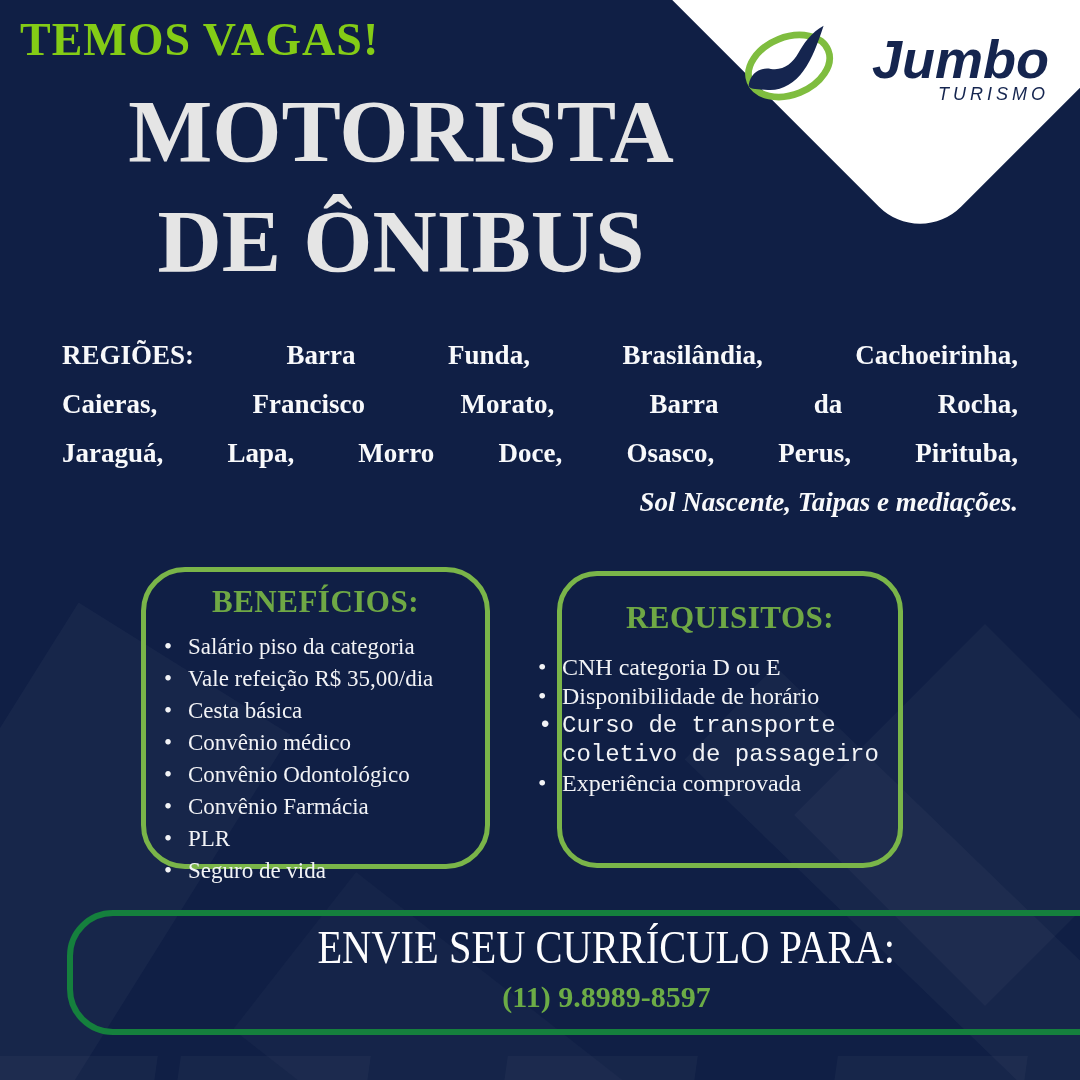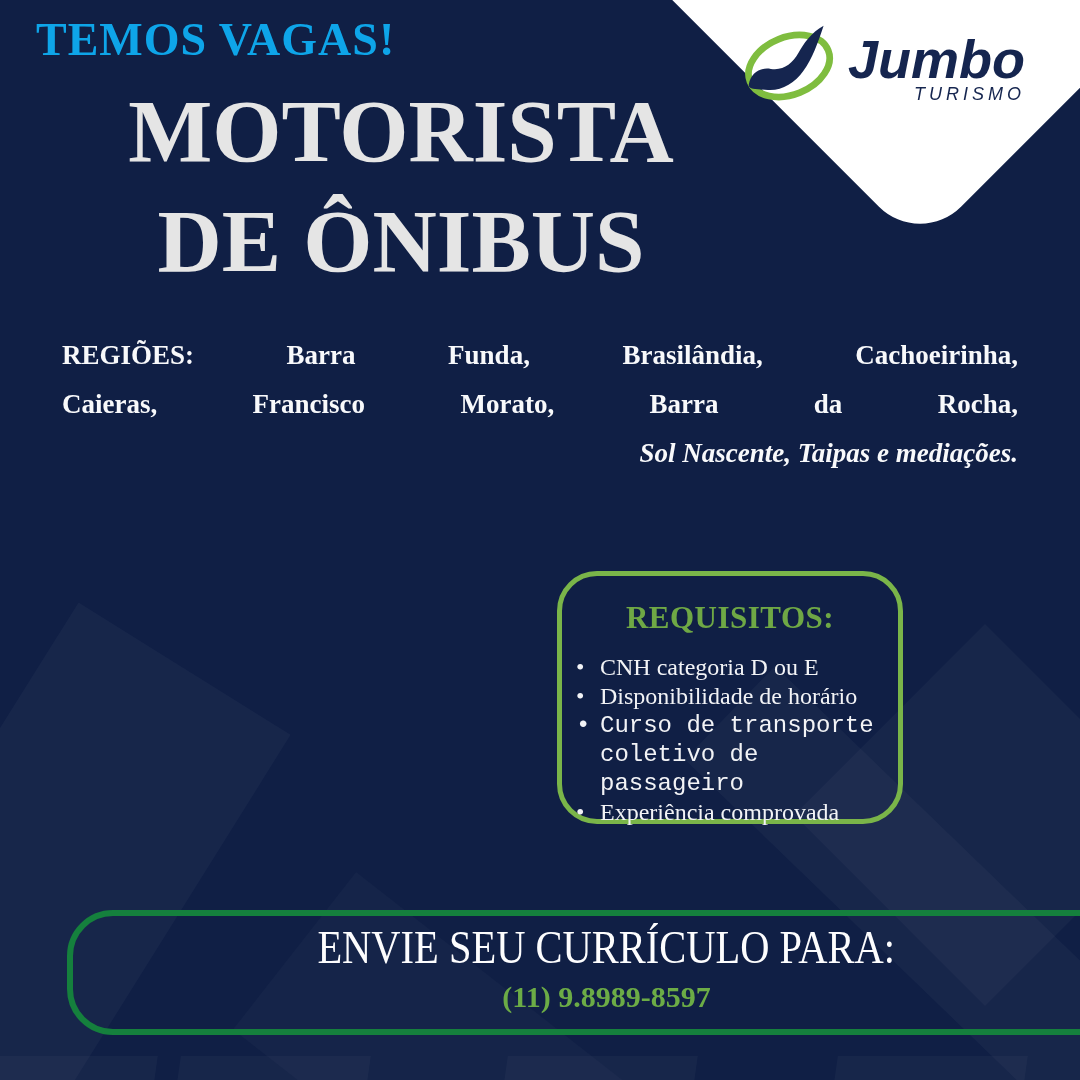--- a/index.html
+++ b/index.html
@@ -21,60 +21,60 @@
     background:#FFFFFF;transform:rotate(45deg);
     border-radius:0 0 58px 0;z-index:1;
   }
   
   .logo{position:absolute;left:738px;top:20px;z-index:3;display:flex;align-items:flex-start;}
   .logo-icon{width:106px;height:92px;flex:0 0 auto;}
   .logo-text{display:flex;flex-direction:column;align-items:flex-end;margin-left:4px;margin-top:14px;}
   .logo-brand{
     font-family:"Liberation Sans","DejaVu Sans",sans-serif;
     font-weight:700;font-style:italic;font-size:54px;line-height:50px;
-    color:#15254F;letter-spacing:0px;
+    color:#15254F;letter-spacing:0px;margin-left:24px;
   }
   .logo-sub{
     font-family:"Liberation Sans","DejaVu Sans",sans-serif;
     font-style:italic;font-weight:400;font-size:18px;letter-spacing:4px;
     color:#15254F;margin-top:0px;
   }
   
   .announce{
-    position:absolute;left:36px;top:13px;z-index:2;
-    color:#0ea5e9;font-weight:700;font-size:46px;letter-spacing:1px;
+    position:absolute;left:20px;top:13px;z-index:2;
+    color:#84cc16;font-weight:700;font-size:46px;letter-spacing:1px;
   }
   .title{
     position:absolute;left:12px;top:76px;width:778px;z-index:2;
     text-align:center;color:#e5e5e5;font-weight:700;
     font-size:89px;line-height:110px;
   }
   
   .regions{
     position:absolute;left:62px;top:331px;width:956px;z-index:2;
     color:#F8F9FB;font-weight:700;font-size:27px;line-height:49px;
   }
   .regions .jline{text-align:justify;text-align-last:justify;}
   .regions .lline{text-align:right;font-style:italic;}
   
   .gbox{
     position:absolute;z-index:2;border:5px solid #7AB549;
     border-radius:44px;box-sizing:border-box;background:transparent;
   }
   .box-benefits{left:141px;top:567px;width:349px;height:302px;}
-  .box-reqs{left:557px;top:571px;width:346px;height:253px;border-radius:40px;}
+  .box-reqs{left:557px;top:571px;width:346px;height:297px;border-radius:40px;}
   .box-title{
     text-align:center;color:#6FA845;font-weight:700;
     font-size:31px;letter-spacing:0.5px;
   }
   .box-benefits .box-title{margin-top:12px;}
   .box-reqs .box-title{margin-top:24px;}
   .blist{list-style:none;margin:0;padding:0;color:#F2F3F6;}
   .box-benefits .blist{margin-top:11px;padding-left:42px;font-size:23px;line-height:32px;}
-  .box-reqs .blist{margin-top:17px;padding-left:38px;font-size:24px;line-height:29px;padding-right:2px;}
+  .box-reqs .blist{margin-top:17px;font-size:24px;line-height:29px;padding-right:2px;}
   .blist li{position:relative;white-space:nowrap;}
   .blist li.wrap{white-space:normal;font-family:Liberation Mono, monospace;}
   .blist li::before{
     content:"\2022";position:absolute;left:-24px;top:0;
     color:#F2F3F6;
   }
   
   .contact{
     position:absolute;left:67px;top:910px;width:1079px;height:125px;z-index:2;
     border:6px solid #15803d;border-radius:46px;box-sizing:border-box;
@@ -119,23 +119,37 @@
   <div class="announce">TEMOS VAGAS!</div>
 
   <div class="title">
     <div>MOTORISTA</div>
     <div>DE ÔNIBUS</div>
   </div>
 
   <div class="regions">
     <div class="jline">REGIÕES: Barra Funda, Brasilândia, Cachoeirinha,</div>
     <div class="jline">Caieras, Francisco Morato, Barra da Rocha,</div>
+    <div class="jline">Jaraguá, Lapa, Morro Doce, Osasco, Perus, Pirituba,</div>
     <div class="lline">Sol Nascente, Taipas e mediações.</div>
   </div>
 
+  <div class="gbox box-benefits">
+    <div class="box-title">BENEFÍCIOS:</div>
+    <ul class="blist">
+      <li>Salário piso da categoria</li>
+      <li>Vale refeição R$ 35,00/dia</li>
+      <li>Cesta básica</li>
+      <li>Convênio médico</li>
+      <li>Convênio Odontológico</li>
+      <li>Convênio Farmácia</li>
+      <li>PLR</li>
+      <li>Seguro de vida</li>
+    </ul>
+  </div>
 
   <div class="gbox box-reqs">
     <div class="box-title">REQUISITOS:</div>
     <ul class="blist">
       <li>CNH categoria D ou E</li>
       <li>Disponibilidade de horário</li>
       <li class="wrap">Curso de transporte coletivo de passageiro</li>
       <li>Experiência comprovada</li>
     </ul>
   </div>

